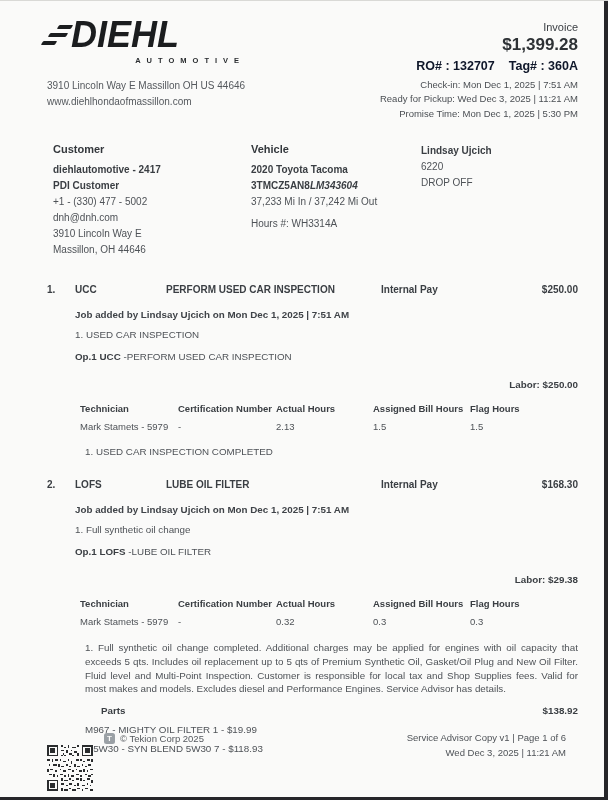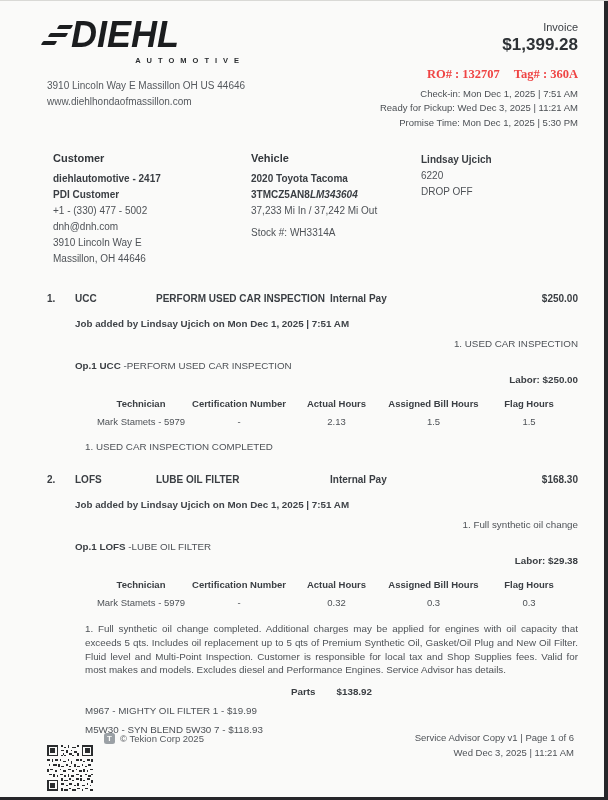--- a/index.html
+++ b/index.html
@@ -23,62 +23,62 @@
   .speed-bars i:nth-child(1){ width:14px; margin-left:6px; }
   .speed-bars i:nth-child(2){ width:18px; margin-left:2px; }
   .speed-bars i:nth-child(3){ width:14px; }
   .brand-word { font-size:36px; font-weight:700; font-style:italic; letter-spacing:0px; color:#1b1d1f; line-height:1; }
   .brand-sub { font-size:7.5px; font-weight:700; letter-spacing:6px; color:#2a2d30; margin:3px 0 0 24px;text-align:right; }
   .brand-addr { margin-top:13px; font-size:10px; line-height:1.55; color:#55595e; }
 
   .inv-block { text-align:right; padding-top:4px; }
   .inv-label { font-size:11px; color:#3a3e43; }
   .inv-amount { font-size:17px; font-weight:700; color:#2e3236; margin-top:2px; }
-  .ro-line { margin-top:12px; font-size:12.5px; font-weight:700; color:#ef4444;font-family:Liberation Serif, serif; }
+  .ro-line { margin-top:4px; font-size:12.5px; font-weight:700; color:#0f172a; }
   .ro-line .gap { display:inline-block; width:14px; }
   .inv-meta { margin-top:5px; font-size:9.5px; line-height:1.5; color:#4b4f54; }
 
   
   .info { display:flex; margin-top:22px; }
   .info .col1 { width:198px;margin-left:6px; }
   .info .col2 { width:170px; }
   .info .col3 { flex:1; }
   .sec-title { font-size:11px; font-weight:700; color:#33373c; margin-bottom:7px; }
   .info-line { font-size:10px; line-height:1.6; }
   .b { font-weight:700; color:#3a3e43; }
   .mt6 { margin-top:6px; }
   .mt12 { margin-top:14px; }
 
   
   .jobs { margin-top:26px; }
   .job2 { margin-top:22px; }
   .job-header { display:flex; align-items:baseline; font-size:10px; font-weight:700; color:#3a3e43; }
   .job-header .num { width:28px; }
-  .job-header .code { width:81px; }
-  .job-header .desc { width:174px; }
+  .job-header .code { width:91px; }
+  .job-header .desc { width:215px; }
   .job-header .pay { width:110px; }
   .job-header .amt { flex:1; text-align:right; }
   .job-body { margin-left:28px; }
   .added { margin-top:14px; font-size:9.8px; font-weight:700; color:#3f4348; }
-  .concern { margin-top:9px; font-size:9.8px;text-align:right; }
+  .concern { margin-top:9px; font-size:9.8px; }
   .op { margin-top:11px; font-size:9.8px; }
-  .labor { margin-top:3px; text-align:right; font-size:9.8px; font-weight:700; color:#3a3e43; }
-  .tech-table { display:grid; grid-template-columns:98px 98px 97px 97px 1fr; margin:9px 0 0 19px;text-align:center; }
+  .labor { margin-top:17px; text-align:right; font-size:9.8px; font-weight:700; color:#3a3e43; }
+  .tech-table { display:grid; grid-template-columns:98px 98px 97px 97px 1fr; margin:9px 0 0 5px; }
   .tech-table .th { font-size:9.5px; font-weight:700; color:#3a3e43; padding:4px 4px 4px 0; }
   .tech-table .td { font-size:9.5px; padding:3px 4px 5px 0; }
   .story { margin:9px 0 0 10px; font-size:9.8px; }
   .story-par { margin:9px 0 0 10px; font-size:9.8px; line-height:1.42; text-align:justify; }
-  .parts-row { display:flex; justify-content:center; margin:9px 0 0 10px; font-size:9.8px; font-weight:700; color:#3a3e43;gap:21px; }
+  .parts-row { display:flex; justify-content:space-between; margin:9px 0 0 26px; font-size:9.8px; font-weight:700; color:#3a3e43;gap:21px; }
   .part-line { margin:8px 0 0 10px; font-size:9.8px; }
 
   
   .footer { position:absolute; left:47px; right:30px; top:730px; }
   .f-left { position:absolute; left:57px; top:2px; display:flex; align-items:center; gap:5px; font-size:9.5px; color:#55595e; }
   .tekion-badge { width:11px; height:11px; border-radius:2.5px; background:#9aa0a5; color:#fafaf9; font-size:8px; font-weight:700; display:flex; align-items:center; justify-content:center; }
-  .f-right { position:absolute; right:4px; top:0; text-align:right; font-size:9.5px; line-height:1.55; color:#4e5257; }
+  .f-right { position:absolute; right:12px; top:0; text-align:right; font-size:9.5px; line-height:1.55; color:#4e5257; }
   .qr { position:absolute; left:0; top:14px; width:46px; height:46px; }
 </style>
 </head>
 <body>
 
 <div class="page">
 
   <div class="content">
 
     <div class="header">
@@ -121,21 +121,21 @@
         <div class="info-line">dnh@dnh.com</div>
         <div class="info-line">3910 Lincoln Way E</div>
         <div class="info-line">Massillon, OH 44646</div>
       </div>
 
       <div class="col2">
         <div class="sec-title">Vehicle</div>
         <div class="info-line b">2020 Toyota Tacoma</div>
         <div class="info-line b"><span>3TMCZ5AN8</span><i>LM343604</i></div>
         <div class="info-line">37,233 Mi In / 37,242 Mi Out</div>
-        <div class="info-line mt6">Stock #: WH3314A</div>
+        <div class="info-line mt6">Hours #: WH3314A</div>
       </div>
 
       <div class="col3">
         <div class="info-line b">Lindsay Ujcich</div>
         <div class="info-line">6220</div>
         <div class="info-line">DROP OFF</div>
       </div>
     </div>
 
     <div class="jobs">

